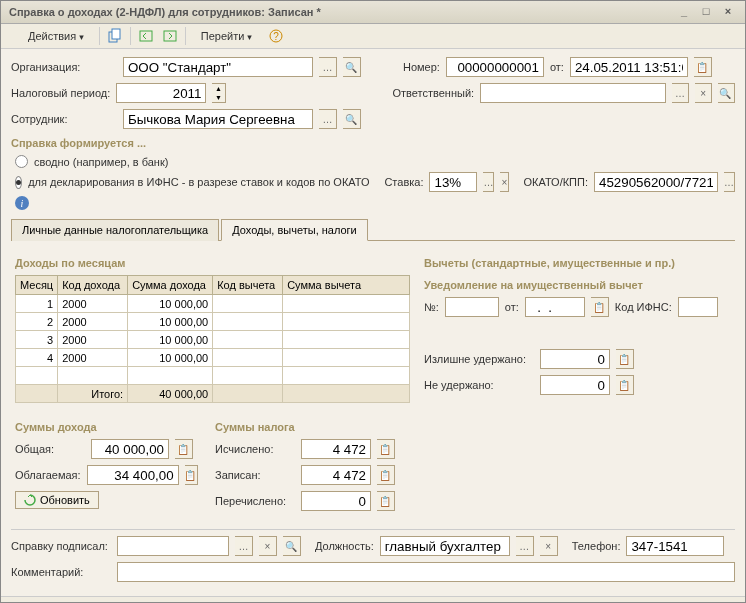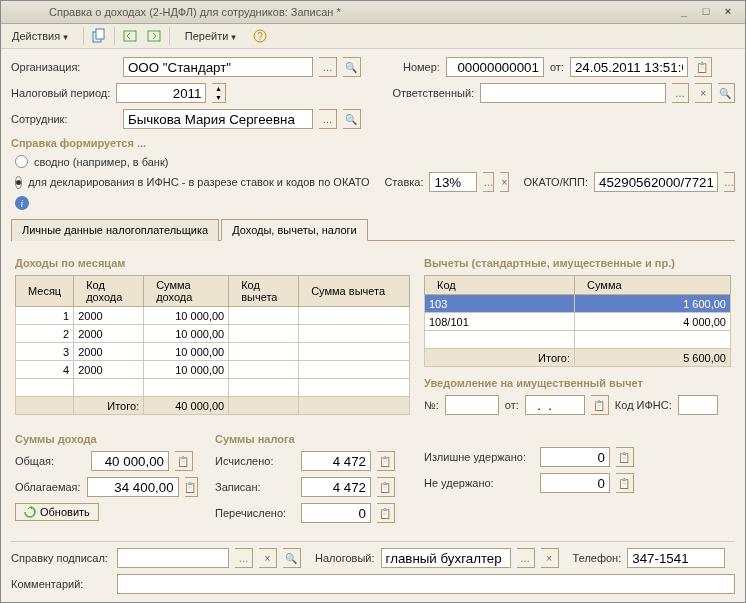--- a/index.html
+++ b/index.html
@@ -1,21 +1,21 @@
 <!DOCTYPE html>
 <html><head>
 <meta charset="utf-8">
 <style>
 * { box-sizing: border-box; margin: 0; padding: 0; }
 body { font-family: Arial, sans-serif; font-size: 11px; background: #f4f0e8; width: 746px; height: 603px; overflow: hidden; border: 1px solid #888; }
 .titlebar { background: linear-gradient(#e8e4d8, #d8d4c4); padding: 4px 8px; border-bottom: 1px solid #aaa; display: flex; align-items: center; justify-content: space-between; }
-.titlebar .title { font-weight: normal; color: #555; margin-left: 40px; }
+.titlebar .title { font-weight: bold; color: #555; }
 .winbtns { display: flex; gap: 4px; }
 .winbtn { width: 18px; height: 14px; text-align: center; line-height: 12px; font-weight: bold; color: #555; cursor: pointer; }
-.toolbar { background: #f0ece0; padding: 3px 2px; border-bottom: 1px solid #ccc; display: flex; align-items: center; gap: 6px; }
+.toolbar { background: #f0ece0; padding: 3px 18px; border-bottom: 1px solid #ccc; display: flex; align-items: center; gap: 6px; }
 .tbtn { padding: 2px 8px; background: #f0ece0; border: 1px solid transparent; cursor: pointer; color: #333; }
 .dropdown-arrow::after { content: "▾"; margin-left: 3px; font-size: 9px; }
 .tsep { width: 1px; height: 18px; background: #ccc; }
 .ticon { width: 18px; height: 18px; display: inline-flex; align-items: center; justify-content: center; cursor: pointer; }
 .content { padding: 8px 10px; }
 .row { display: flex; align-items: center; margin-bottom: 6px; gap: 6px; }
 .lbl { color: #333; white-space: nowrap; }
 .inp { background: #fff; border: 1px solid #b0a080; padding: 2px 4px; height: 20px; }
 .minibtn { width: 18px; height: 20px; background: #f4f0e4; border: 1px solid #b0a080; border-left: none; display: inline-flex; align-items: center; justify-content: center; cursor: pointer; font-size: 10px; color: #666; }
 .section-title { color: #a09060; font-weight: bold; margin: 8px 0 6px; }
@@ -26,21 +26,21 @@
 .info-row { display: flex; align-items: center; gap: 6px; color: #4060a0; margin: 4px 0 8px; padding-left: 4px; }
 .info-icon { width: 14px; height: 14px; border-radius: 50%; background: #5080c0; color: #fff; display: inline-flex; align-items: center; justify-content: center; font-style: italic; font-family: serif; font-size: 10px; }
 .tabs { display: flex; border-bottom: 1px solid #b0a080; }
 .tab { padding: 4px 10px; border: 1px solid #b0a080; border-bottom: none; background: #ece8dc; margin-right: 2px; cursor: pointer; position: relative; top: 1px; }
 .tab.active { background: #f4f0e8; border-bottom: 1px solid #f4f0e8; }
 .panel { padding: 8px 4px; }
 .cols2 { display: flex; gap: 14px; }
 .colL { width: 395px; }
 .colR { flex: 1; }
 table.grid { width: 100%; border-collapse: collapse; background: #fff; }
-table.grid th { background: #ece4d0; border: 1px solid #b8b090; padding: 3px 12px; font-weight: normal; text-align: left; font-size: 11px; }
+table.grid th { background: #ece4d0; border: 1px solid #b8b090; padding: 3px 4px; font-weight: normal; text-align: left; font-size: 11px; }
 table.grid td { border: 1px solid #d0c8b0; padding: 2px 4px; height: 18px; }
 table.grid td.num { text-align: right; }
 tr.selrow td { background: #6080c8; color: #fff; }
 tr.totalrow td { background: #ece4d0; font-weight: normal; }
 .bottom-actions { border-top: 1px solid #ccc; padding: 6px 10px; display: flex; justify-content: flex-end; gap: 6px; background: #f0ece0; }
 .refresh-btn { display: inline-flex; align-items: center; gap: 4px; padding: 2px 8px; background: #f4f0e4; border: 1px solid #b0a080; cursor: pointer; }
 .spin-arrows { display: inline-flex; flex-direction: column; width: 14px; height: 20px; border: 1px solid #b0a080; border-left: none; }
 .spin-arrows div { flex: 1; display: flex; align-items: center; justify-content: center; font-size: 7px; cursor: pointer; background: #f4f0e4; }
 svg { display: block; }
 </style>
@@ -250,44 +250,20 @@
                 <span class="lbl" style="width:80px">Перечислено:</span>
                 <input class="inp" style="width: 70px; text-align: right;" value="0">
                 <span class="minibtn">📋</span>
               </div>
       </div>
     </div>
   </div>
 
   <div class="colR">
     <div class="section-title">Вычеты (стандартные, имущественные и пр.)</div>
-    <table class="grid">
-      <tbody>
-              <tr>
-        <th style="width:150px">Код</th>
-        <th>Сумма</th>
-      </tr>
-      <tr class="selrow">
-                <td>103</td>
-                <td class="num">1 600,00</td>
-              </tr>
-      <tr>
-                <td>108/101</td>
-                <td class="num">4 000,00</td>
-              </tr>
-      <tr>
-                <td></td>
-                <td></td>
-              </tr>
-      <tr class="totalrow">
-                <td class="num">Итого:</td>
-                <td class="num">5 600,00</td>
-              </tr>
-    </tbody>
-          </table>
 
     <div class="section-title" style="margin-top:10px">Уведомление на имущественный вычет</div>
     <div class="row">
       <span class="lbl">№:</span>
       <input class="inp" style="width: 54px;" value="">
       <span class="lbl">от:</span>
       <input class="inp" style="width: 60px;" value="  .  .    ">
       <span class="minibtn">📋</span>
       <span class="lbl">Код ИФНС:</span>
       <input class="inp" style="width: 40px;" value="">
@@ -308,21 +284,21 @@
 </div>
 </div>
 
 <div style="border-top:1px solid #ccc;margin-top:4px;padding-top:6px">
 <div class="row">
   <span class="lbl" style="width:100px">Справку подписал:</span>
   <input class="inp" style="width: 112px;" value="">
   <span class="minibtn">…</span>
   <span class="minibtn">×</span>
   <span class="minibtn">🔍</span>
-  <span class="lbl" style="margin-left:8px">Налоговый:</span>
+  <span class="lbl" style="margin-left:8px">Должность:</span>
   <input class="inp" style="width: 130px;" value="главный бухгалтер">
   <span class="minibtn">…</span>
   <span class="minibtn">×</span>
   <span class="lbl" style="margin-left:8px">Телефон:</span>
   <input class="inp" style="width: 98px;" value="347-1541">
 </div>
 <div class="row">
   <span class="lbl" style="width:100px">Комментарий:</span>
   <input class="inp" style="flex: 1 1 0%;" value="">
 </div>

